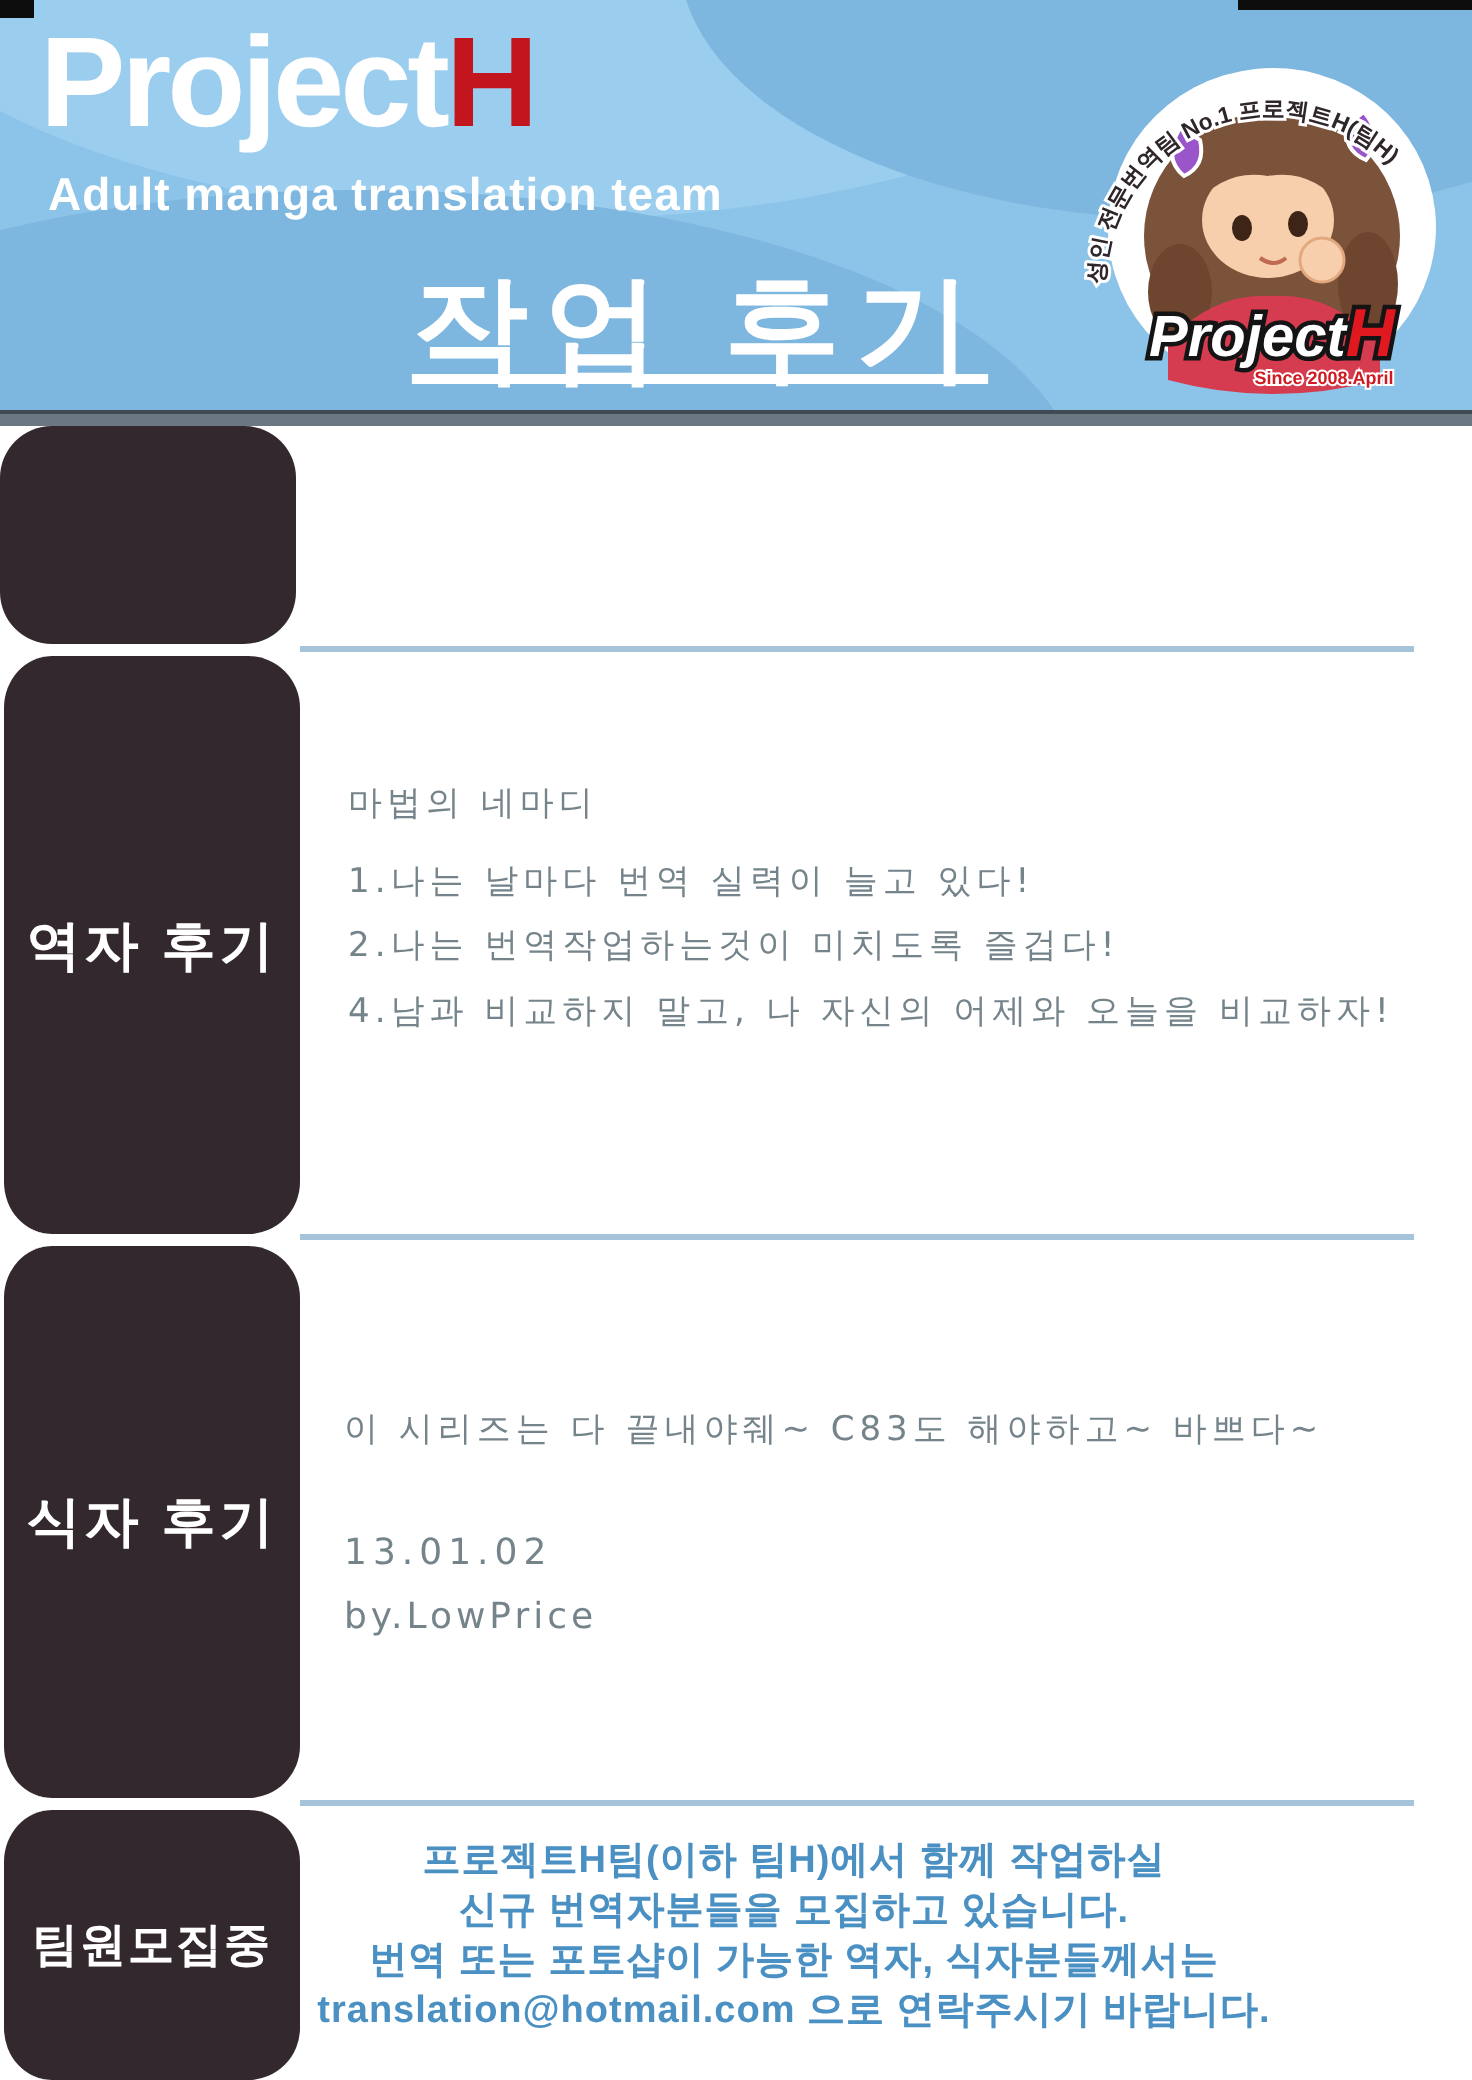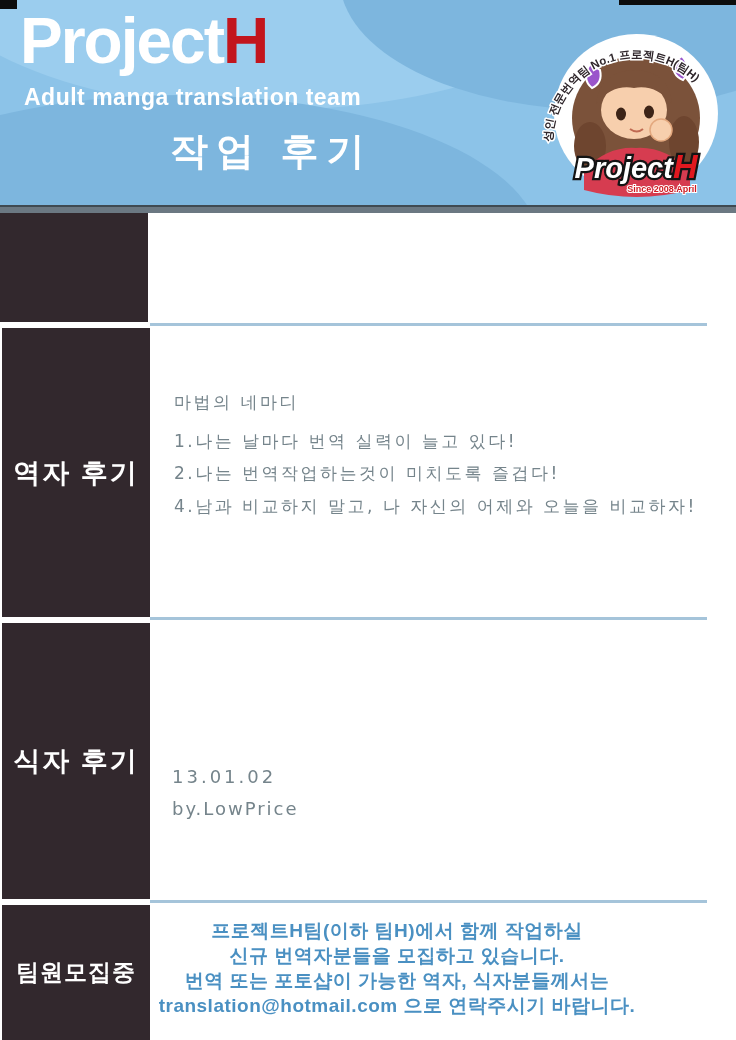--- a/index.html
+++ b/index.html
@@ -12,29 +12,29 @@
   .wave-dark1{left:-180px;top:95px;width:720px;height:300px;background:#7db6de;}
   .wave-dark2{left:340px;top:-150px;width:520px;height:260px;background:#7db6de;}
   .wave-light{left:-80px;top:-190px;width:700px;height:300px;background:#9bcdee;}
   .corner-tl{position:absolute;left:0;top:0;width:17px;height:9px;background:#0d0d0d;}
   .corner-tr{position:absolute;left:619px;top:0;width:117px;height:5px;background:#0d0d0d;}
 
   .wordmark{position:absolute;left:20px;top:8px;font-size:64px;font-weight:800;letter-spacing:-2px;line-height:1.05;}
   .wordmark .w{color:#ffffff;}
   .wordmark .r{color:#c2151d;}
   .subtitle{position:absolute;left:24px;top:84px;font-size:23px;font-weight:700;color:#ffffff;letter-spacing:0.5px;}
-  .page-title{position:absolute;left:170px;top:126px;width:360px;
-              font-size:38px;font-weight:800;color:#ffffff;letter-spacing:8px;}
+  .page-title{position:absolute;left:170px;top:126px;width:360px;text-align:center;
+              font-size:58px;font-weight:800;color:#ffffff;letter-spacing:8px;text-decoration:underline;}
 
   .logo{position:absolute;right:2px;top:18px;}
 
   .header-bar{position:absolute;left:0;top:205px;width:736px;height:8px;background:#6b7882;border-top:2px solid #3f4a52;box-sizing:border-box;}
 
   
-  .side{position:absolute;left:0;width:148px;background:#32282d;display:flex;align-items:center;justify-content:center;}
+  .side{position:absolute;left:0;width:148px;background:#32282d;display:flex;align-items:center;justify-content:center;border-radius:26px;}
   .side-edge{border-left:2px solid #ffffff;}
   .side-label{color:#ffffff;font-weight:800;letter-spacing:2px;font-size:27px;text-align:center;}
   .side-label.small{font-size:23px;letter-spacing:1px;text-align:center;}
   .blk1{top:213px;height:109px;}
   .blk2{top:328px;height:289px;}
   .blk3{top:623px;height:276px;}
   .blk4{top:905px;height:135px;}
 
   
   .divider{position:absolute;left:150px;width:557px;height:3px;background:#a5c4da;}
@@ -118,20 +118,21 @@
   <div class="divider dv2"></div>
   <div class="divider dv3"></div>
 
   <div class="hand t-review">
     <span class="intro">마법의 네마디</span>
     <div>1.나는 날마다 번역 실력이 늘고 있다!</div>
     <div>2.나는 번역작업하는것이 미치도록 즐겁다!</div>
     <div>4.남과 비교하지 말고, 나 자신의 어제와 오늘을 비교하자!</div>
   </div>
 
+  <div class="hand s-line">이 시리즈는 다 끝내야줴~ C83도 해야하고~ 바쁘다~</div>
   <div class="hand s-date">13.01.02</div>
   <div class="hand s-by">by.LowPrice</div>
 
   <div class="recruit">
     <div>프로젝트H팀(이하 팀H)에서 함께 작업하실</div>
     <div>신규 번역자분들을 모집하고 있습니다.</div>
     <div>번역 또는 포토샵이 가능한 역자, 식자분들께서는</div>
     <div>translation@hotmail.com 으로 연락주시기 바랍니다.</div>
   </div>
 

